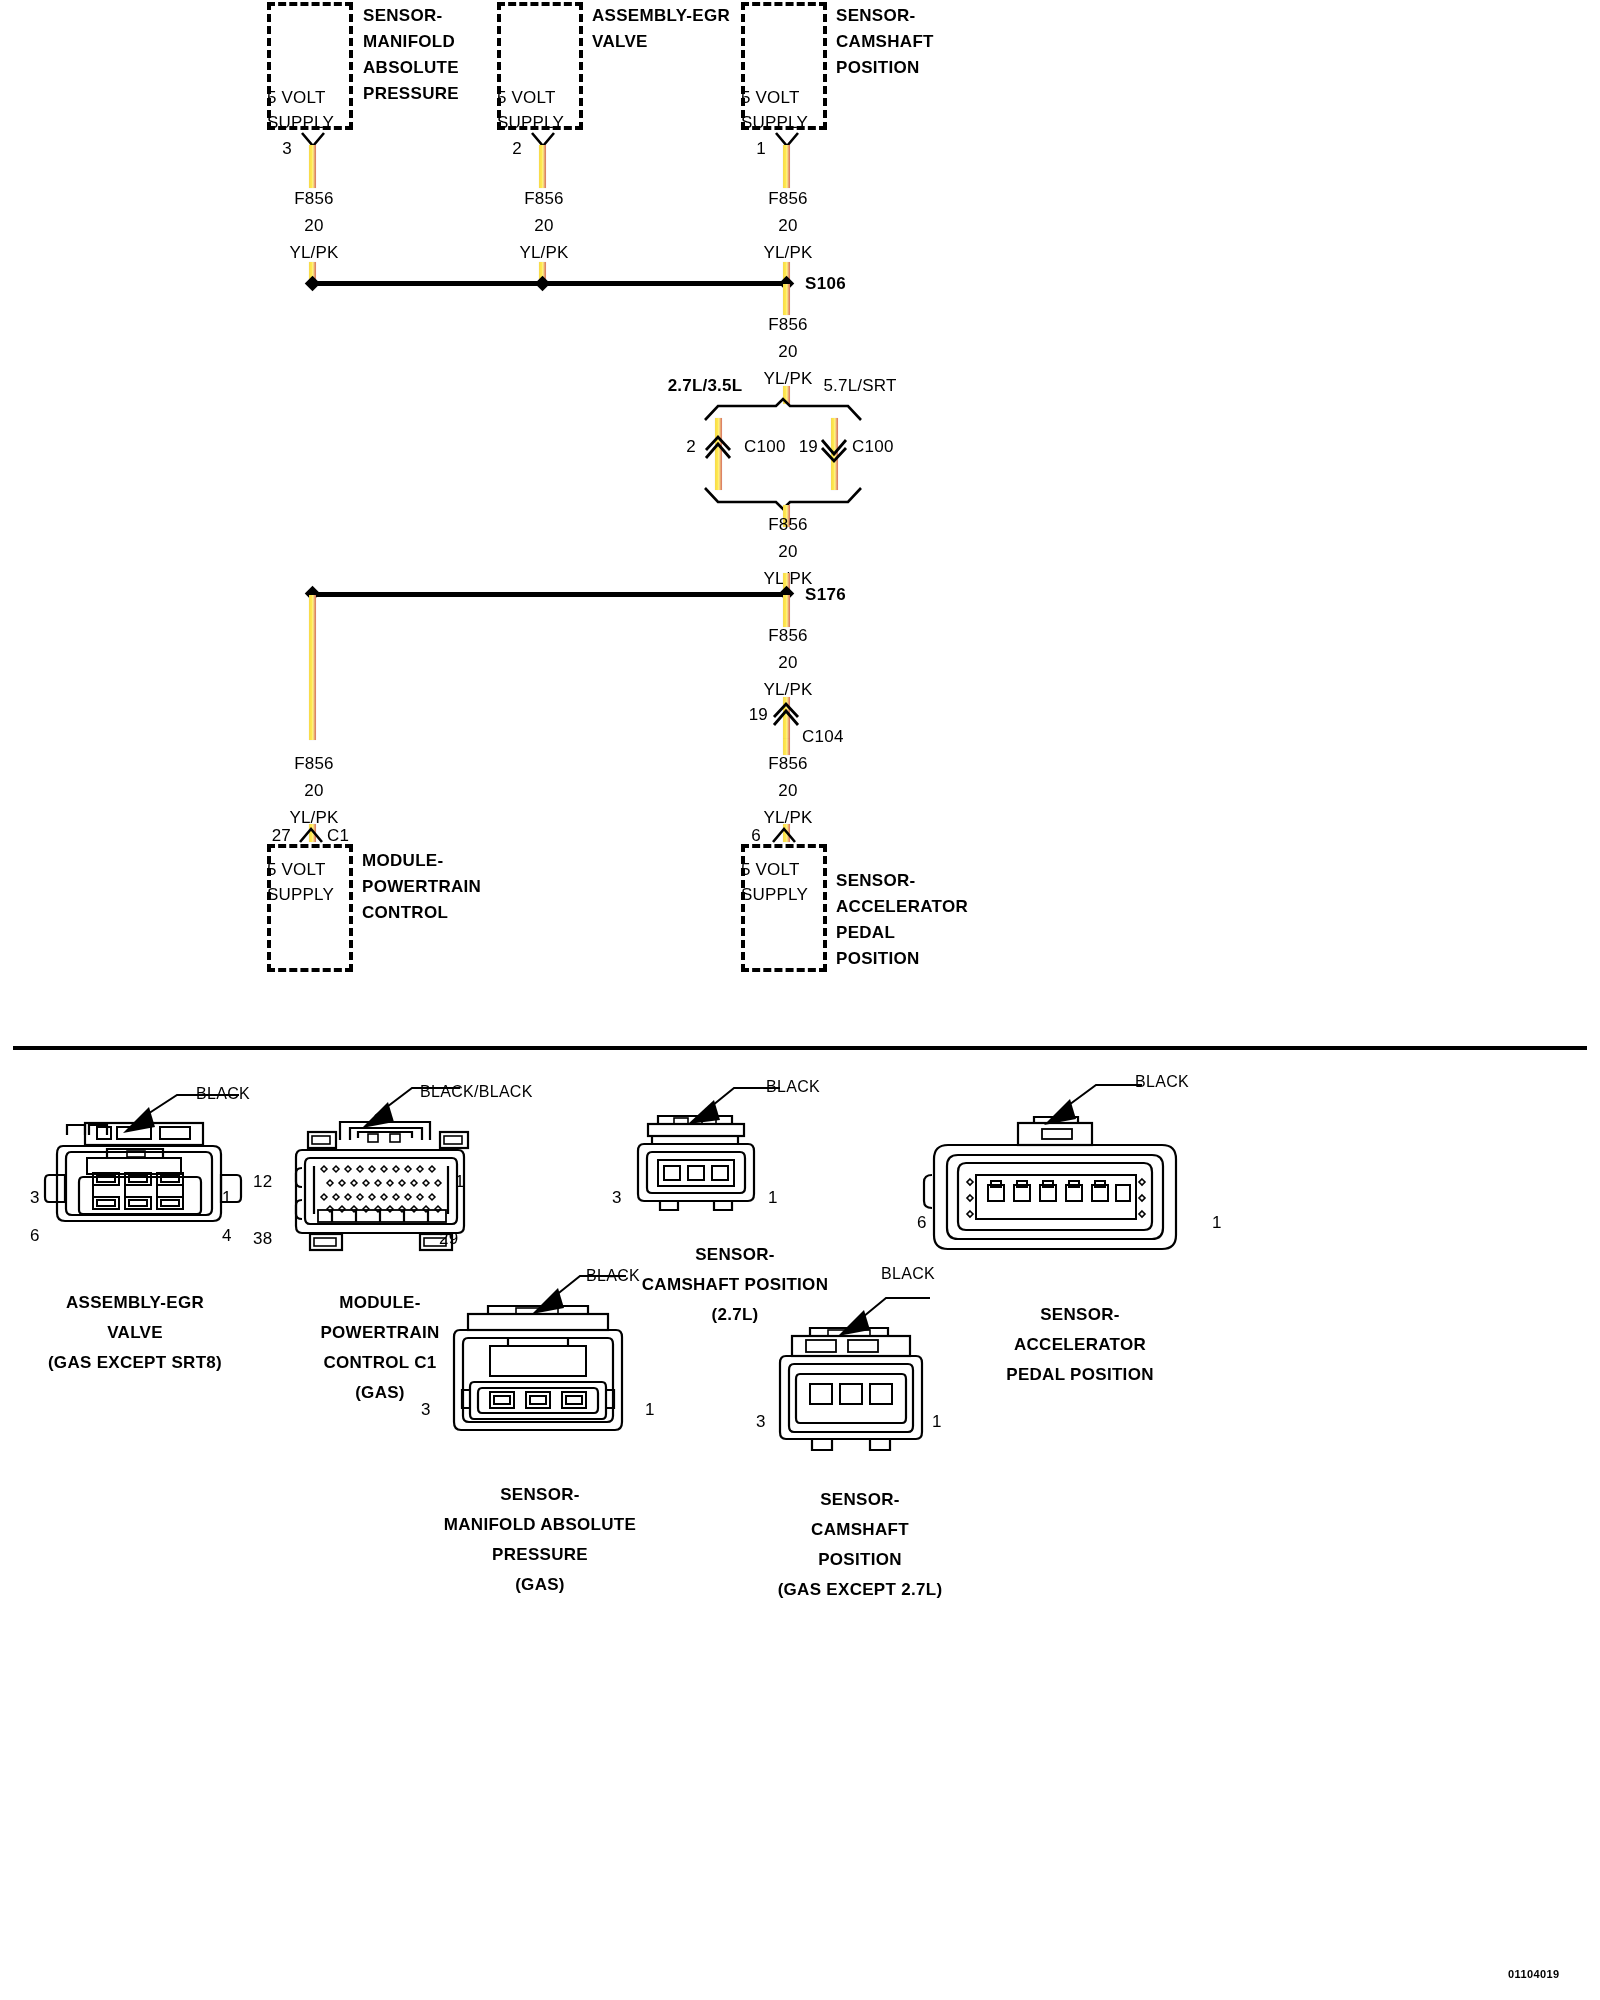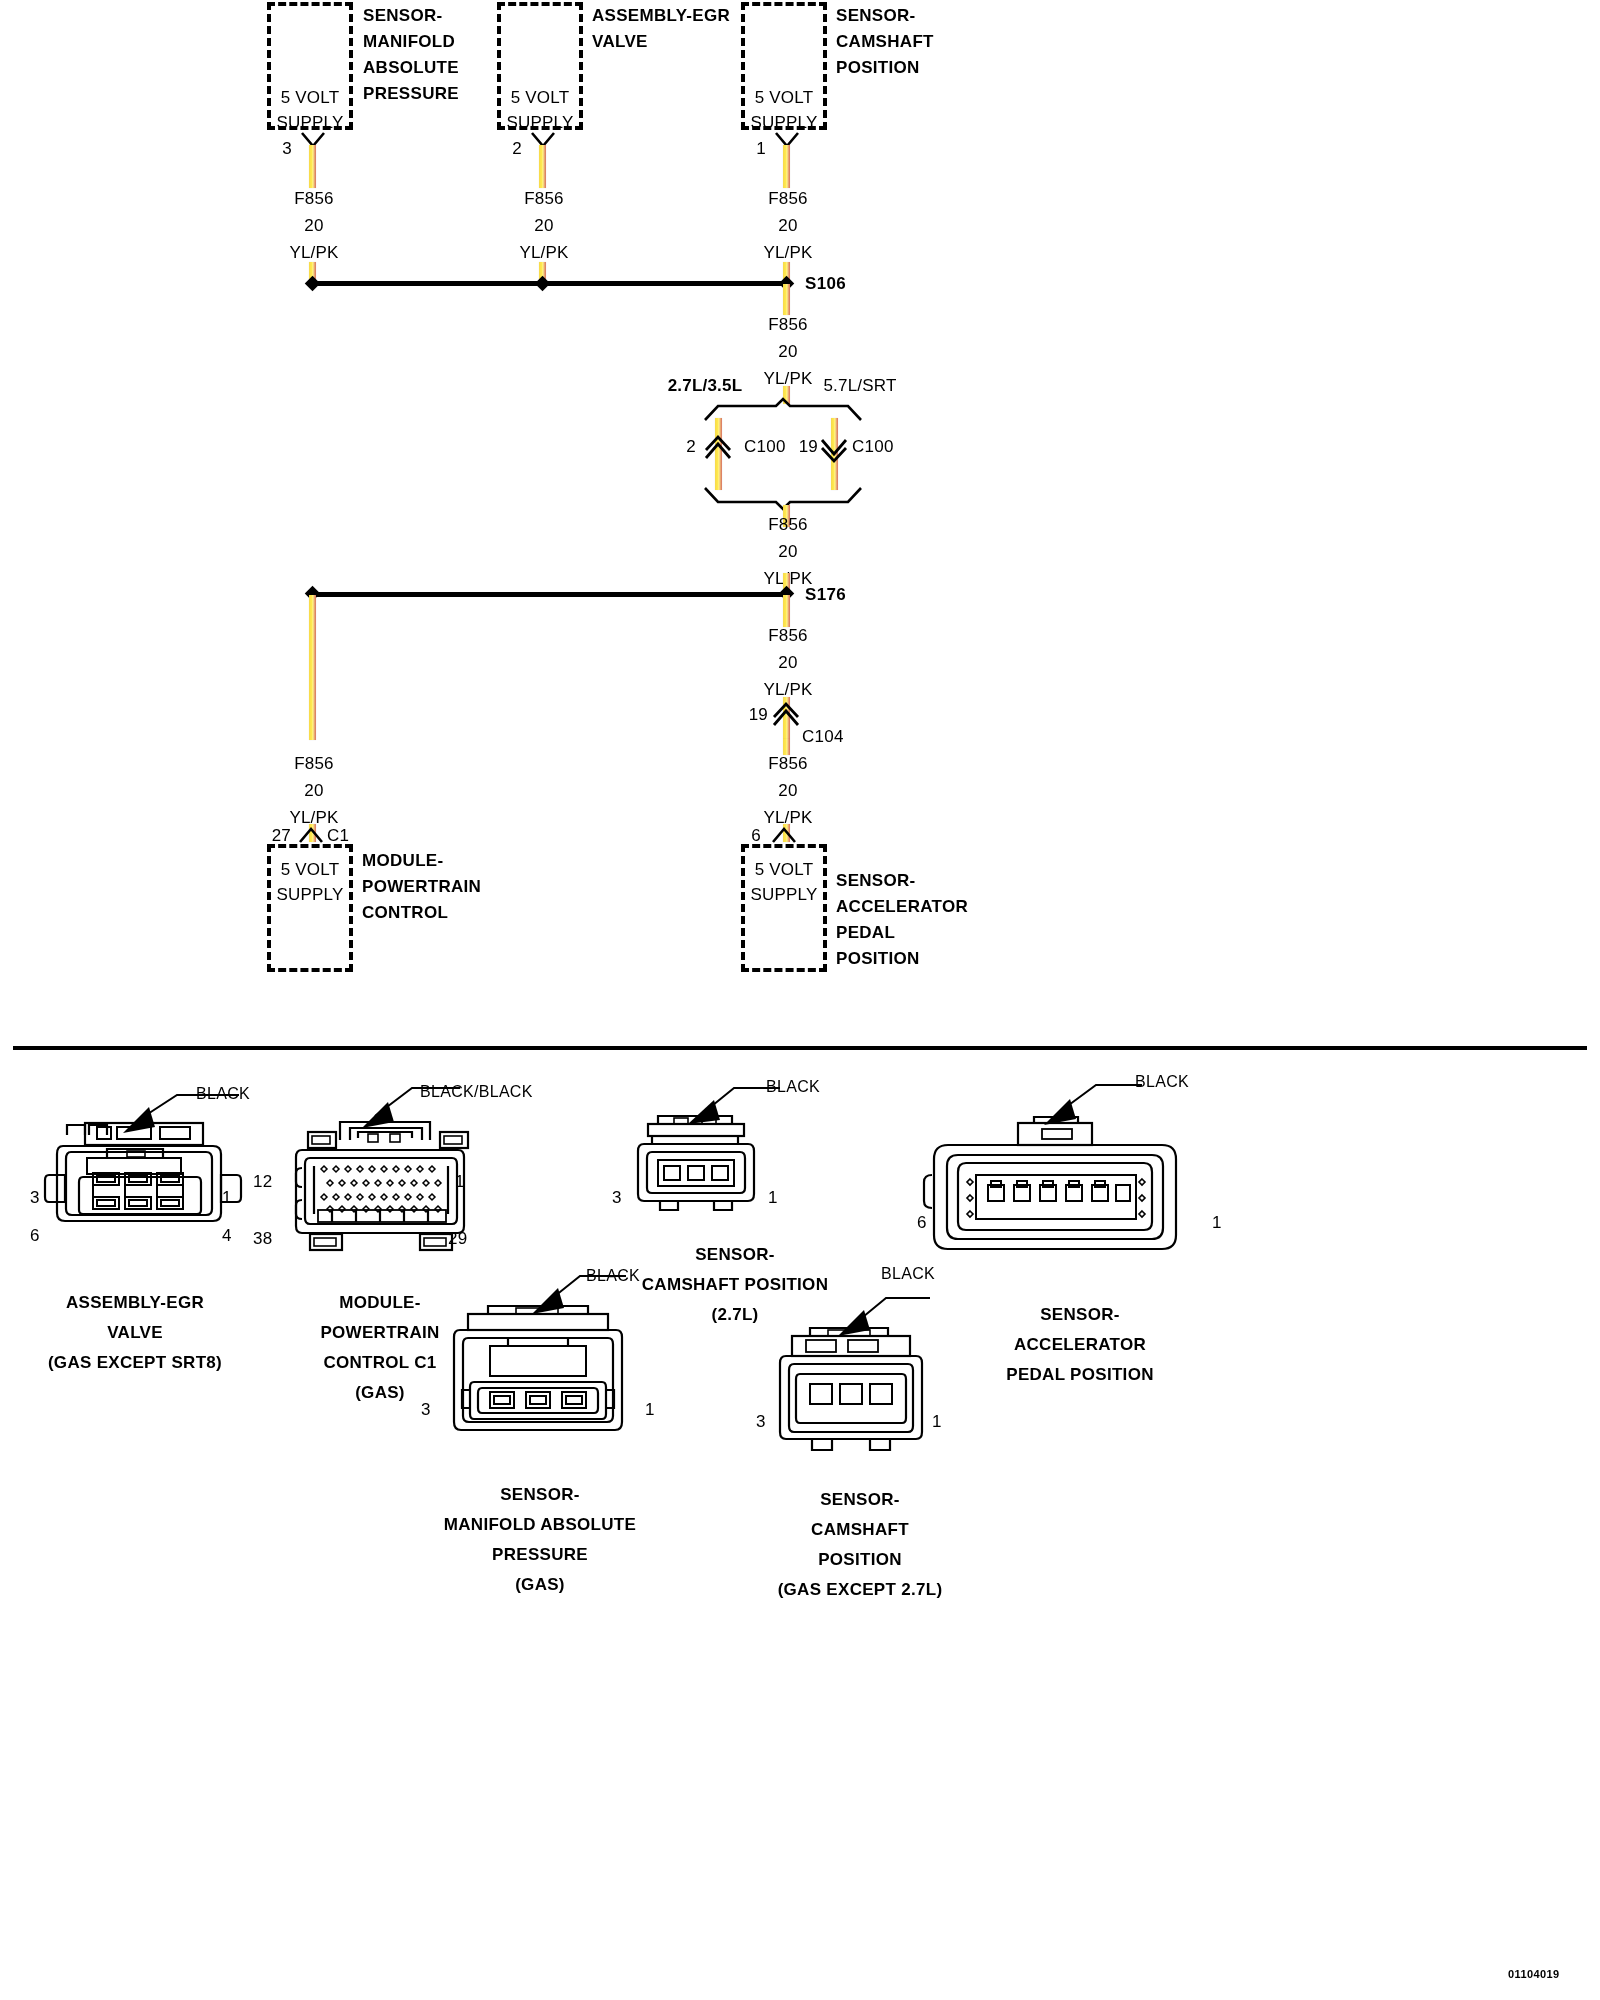--- a/index.html
+++ b/index.html
@@ -14,21 +14,20 @@
   
   .comp-box{
     position:absolute;
     border:4px dashed #000;
     box-sizing:border-box;
     background:transparent;
   }
   .comp-inner{
     position:absolute;
     left:0;right:0;
-    text-align:center;
     font-size:17px;
     line-height:25px;
     font-weight:400;
     letter-spacing:.2px;
     color:#000;
     white-space:pre-line;
   }
   .comp-name{
     position:absolute;
     font-size:17px;
@@ -397,21 +396,21 @@
         <path d="M114,40 l3,3 l-3,3 l-3,-3 Z"></path>
     </g>
   </g>
   <path d="M95,6 L132,-22 L180,-22" stroke="#000" stroke-width="2" fill="none"></path>
   <path d="M82,18 L108,-8 L114,12 Z" fill="#000"></path>
 </svg>
 <div class="black-lbl" style="left:420px;top:1083px;">BLACK/BLACK</div>
 <div class="pinlbl" style="left:253px;top:1172px;">12</div>
 <div class="pinlbl" style="left:253px;top:1229px;">38</div>
 <div class="pinlbl" style="left:455px;top:1172px;">1</div>
-<div class="pinlbl" style="left:448px;top:1229px;">29</div>
+<div class="pinlbl" style="left:439px;top:1229px;">29</div>
 <div class="cap" style="left:270px;top:1288px;width:220px;">MODULE-
 POWERTRAIN
 CONTROL C1
 (GAS)</div>
 
 <svg class="abs" style="left:630px;top:1110px;" width="140" height="120">
   <g stroke="#000" stroke-width="2.2" fill="none">
     <rect x="18" y="14" width="96" height="12"></rect>
     <path d="M28,14 L28,6 L102,6 L102,14"></path>
     <rect x="44" y="8" width="14" height="6" stroke-width="1.6"></rect>

